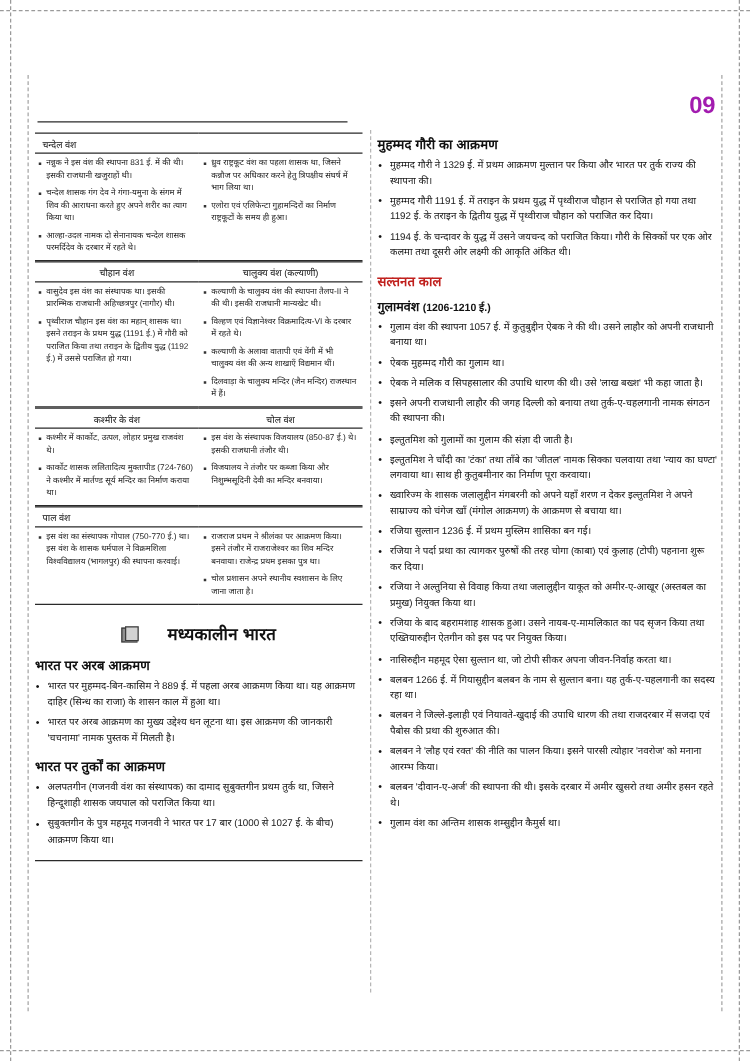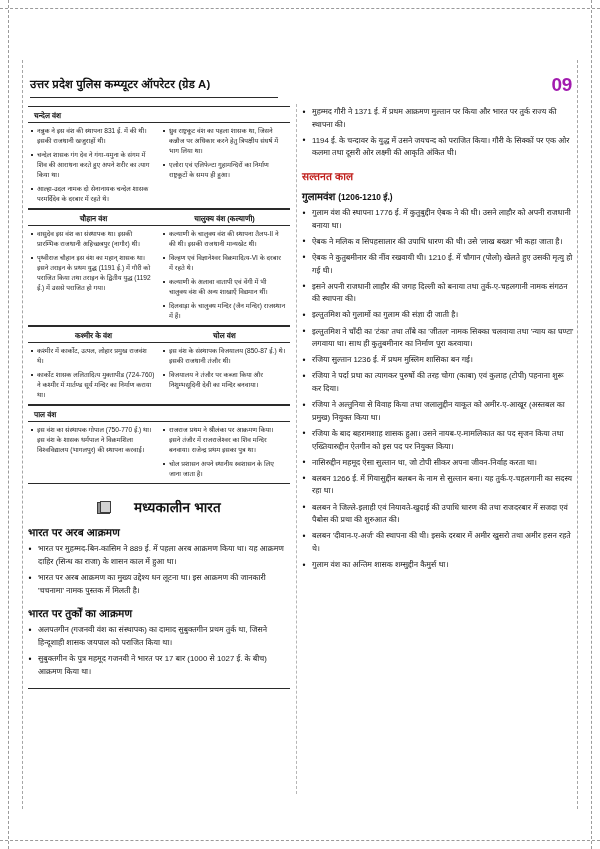--- a/index.html
+++ b/index.html
@@ -98,21 +98,21 @@
   .tbl td, .tbl th {
     vertical-align: top;
     padding: 2px 4px 3px 3px;
   }
   .tbl-head {
     border-top: 1px solid #2a2a2a;
     border-bottom: 1px solid #2a2a2a;
   }
   .tbl-head th {
     font-size: 7.4px;
-    font-weight: bold;
+    font-weight: normal;
     text-align: center;
     padding: 2.5px 2px;
     color: #111;
   }
   .tbl-head th.left-al { text-align: left; padding-left: 6px; }
   .tbl-body td {
     font-size: 6.6px;
     line-height: 1.52;
     color: #1c1c1c;
     border-bottom: 1px solid #2a2a2a;
@@ -235,21 +235,20 @@
 
   <div class="trim trim-left"></div>
   <div class="trim trim-right"></div>
   <div class="trim trim-top"></div>
   <div class="trim trim-bottom"></div>
   <div class="inner-left"></div>
   <div class="inner-right"></div>
   <div class="col-divider"></div>
 
   <div class="header">
-    <div class="header-title">उत्तर प्रदेश पुलिस कम्प्यूटर ऑपरेटर (ग्रेड A)</div>
     <div class="header-rule"></div>
     <div class="header-page">09</div>
   </div>
 
   <div class="col col-left">
     <div id="left-tables">
         <table class="tbl">
           <thead>
             <tr class="tbl-head">
               <th colspan="2" class="left-al">चन्देल वंश</th>
@@ -365,43 +364,47 @@
         <ul class="prose">
           <li>अलपतगीन (गजनवी वंश का संस्थापक) का दामाद सुबुक्तगीन प्रथम तुर्क था, जिसने हिन्दूशाही शासक जयपाल को पराजित किया था।</li>
           <li>सुबुक्तगीन के पुत्र महमूद गजनवी ने भारत पर 17 बार (1000 से 1027 ई. के बीच) आक्रमण किया था।</li>
         </ul>
       </div>
     <div class="rule-below"></div>
   </div>
 
   <div class="col col-right">
     <div id="right-sections">
+        <h2 class="sec first" style="color: rgb(17, 17, 17);">मुहम्मद गौरी का आक्रमण</h2>
         <ul class="prose">
-          <li>मुहम्मद गौरी ने 1371 ई. में प्रथम आक्रमण मुल्तान पर किया और भारत पर तुर्क राज्य की स्थापना की।</li>
+          <li>मुहम्मद गौरी ने 1329 ई. में प्रथम आक्रमण मुल्तान पर किया और भारत पर तुर्क राज्य की स्थापना की।</li>
+          <li>मुहम्मद गौरी 1191 ई. में  तराइन के प्रथम युद्ध में पृथ्वीराज चौहान से पराजित हो गया तथा 1192 ई. के तराइन के द्वितीय युद्ध में पृथ्वीराज चौहान को पराजित कर दिया।</li>
           <li>1194 ई. के चन्दावर के युद्ध में उसने जयचन्द को पराजित किया। गौरी के सिक्कों पर एक ओर कलमा तथा दूसरी ओर लक्ष्मी की आकृति अंकित थी।</li>
         </ul>
       </div>
 
     <h2 class="sec red" style="color: rgb(192, 32, 29);">सल्तनत काल</h2>
     <h3 class="subsec">
       <span>गुलामवंश</span>
       <span class="yrs">(1206-1210 ई.)</span>
     </h3>
     <ul class="prose" id="sultanate-items">
-        <li>गुलाम वंश की स्थापना 1776 ई. में कुतुबुद्दीन ऐबक ने की थी। उसने लाहौर को अपनी राजधानी बनाया था।</li>
+        <li>गुलाम वंश की स्थापना 1057 ई. में कुतुबुद्दीन ऐबक ने की थी। उसने लाहौर को अपनी राजधानी बनाया था।</li>
+        <li>ऐबक मुहम्मद गौरी का गुलाम था।</li>
         <li>ऐबक ने मलिक व सिपहसालार की उपाधि धारण की थी। उसे 'लाख बख्श' भी कहा जाता है।</li>
-        <li>ऐबक ने कुतुबमीनार की नींव रखवायी थी। 1210 ई. में चौगान (पोलो) खेलते हुए उसकी मृत्यु हो गई थी।</li>
         <li>इसने अपनी राजधानी लाहौर की जगह दिल्ली को बनाया तथा तुर्क-ए-चहलगानी नामक संगठन की स्थापना की।</li>
         <li>इल्तुतमिश को गुलामों का गुलाम की संज्ञा दी जाती है।</li>
         <li>इल्तुतमिश ने चाँदी का 'टंका' तथा ताँबे का 'जीतल' नामक सिक्का चलवाया तथा 'न्याय का घण्टा' लगवाया था। साथ ही कुतुबमीनार का निर्माण पूरा करवाया।</li>
+        <li>ख्वारिज्म के शासक जलालुद्दीन मंगबरनी को अपने यहाँ शरण न देकर इल्तुतमिश ने अपने साम्राज्य को चंगेज खाँ (मंगोल आक्रमण) के आक्रमण से बचाया था।</li>
         <li>रजिया सुल्तान 1236 ई. में प्रथम मुस्लिम शासिका बन गई।</li>
         <li>रजिया ने पर्दा प्रथा का त्यागकर पुरुषों की तरह चोगा (काबा) एवं कुलाह (टोपी) पहनाना शुरू कर दिया।</li>
         <li>रजिया ने अल्तुनिया से विवाह किया तथा जलालुद्दीन याकूत को अमीर-ए-आखूर (अस्तबल का प्रमुख) नियुक्त किया था।</li>
         <li>रजिया के बाद बहरामशाह शासक हुआ। उसने नायब-ए-मामलिकात का पद सृजन किया तथा एख्तियारुद्दीन ऐतगीन को इस पद पर नियुक्त किया।</li>
         <li>नासिरुद्दीन महमूद ऐसा सुल्तान था, जो टोपी सीकर अपना जीवन-निर्वाह करता था।</li>
         <li>बलबन 1266 ई. में गियासुद्दीन बलबन के नाम से सुल्तान बना। यह तुर्क-ए-चहलगानी का सदस्य रहा था।</li>
         <li>बलबन ने जिल्ले-इलाही एवं नियावते-खुदाई की उपाधि धारण की तथा राजदरबार में सजदा एवं पैबोस की प्रथा की शुरुआत की।</li>
+        <li>बलबन ने 'लौह एवं रक्त' की नीति का पालन किया। इसने पारसी त्योहार 'नवरोज' को मनाना आरम्भ किया।</li>
         <li>बलबन 'दीवान-ए-अर्ज' की स्थापना की थी। इसके दरबार में अमीर खुसरो तथा अमीर हसन रहते थे।</li>
         <li>गुलाम वंश का अन्तिम शासक शम्सुद्दीन कैमुर्स था।</li>
       </ul>
   </div>
 
 </div>
 
 </body></html>

